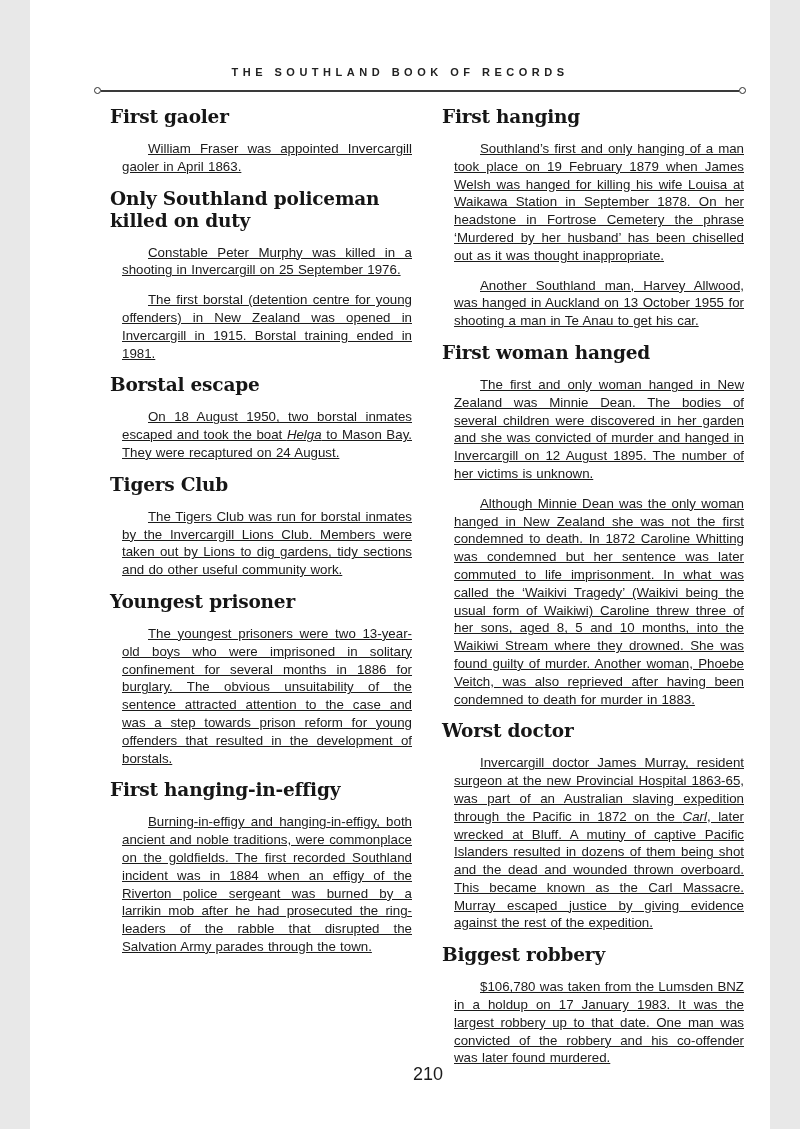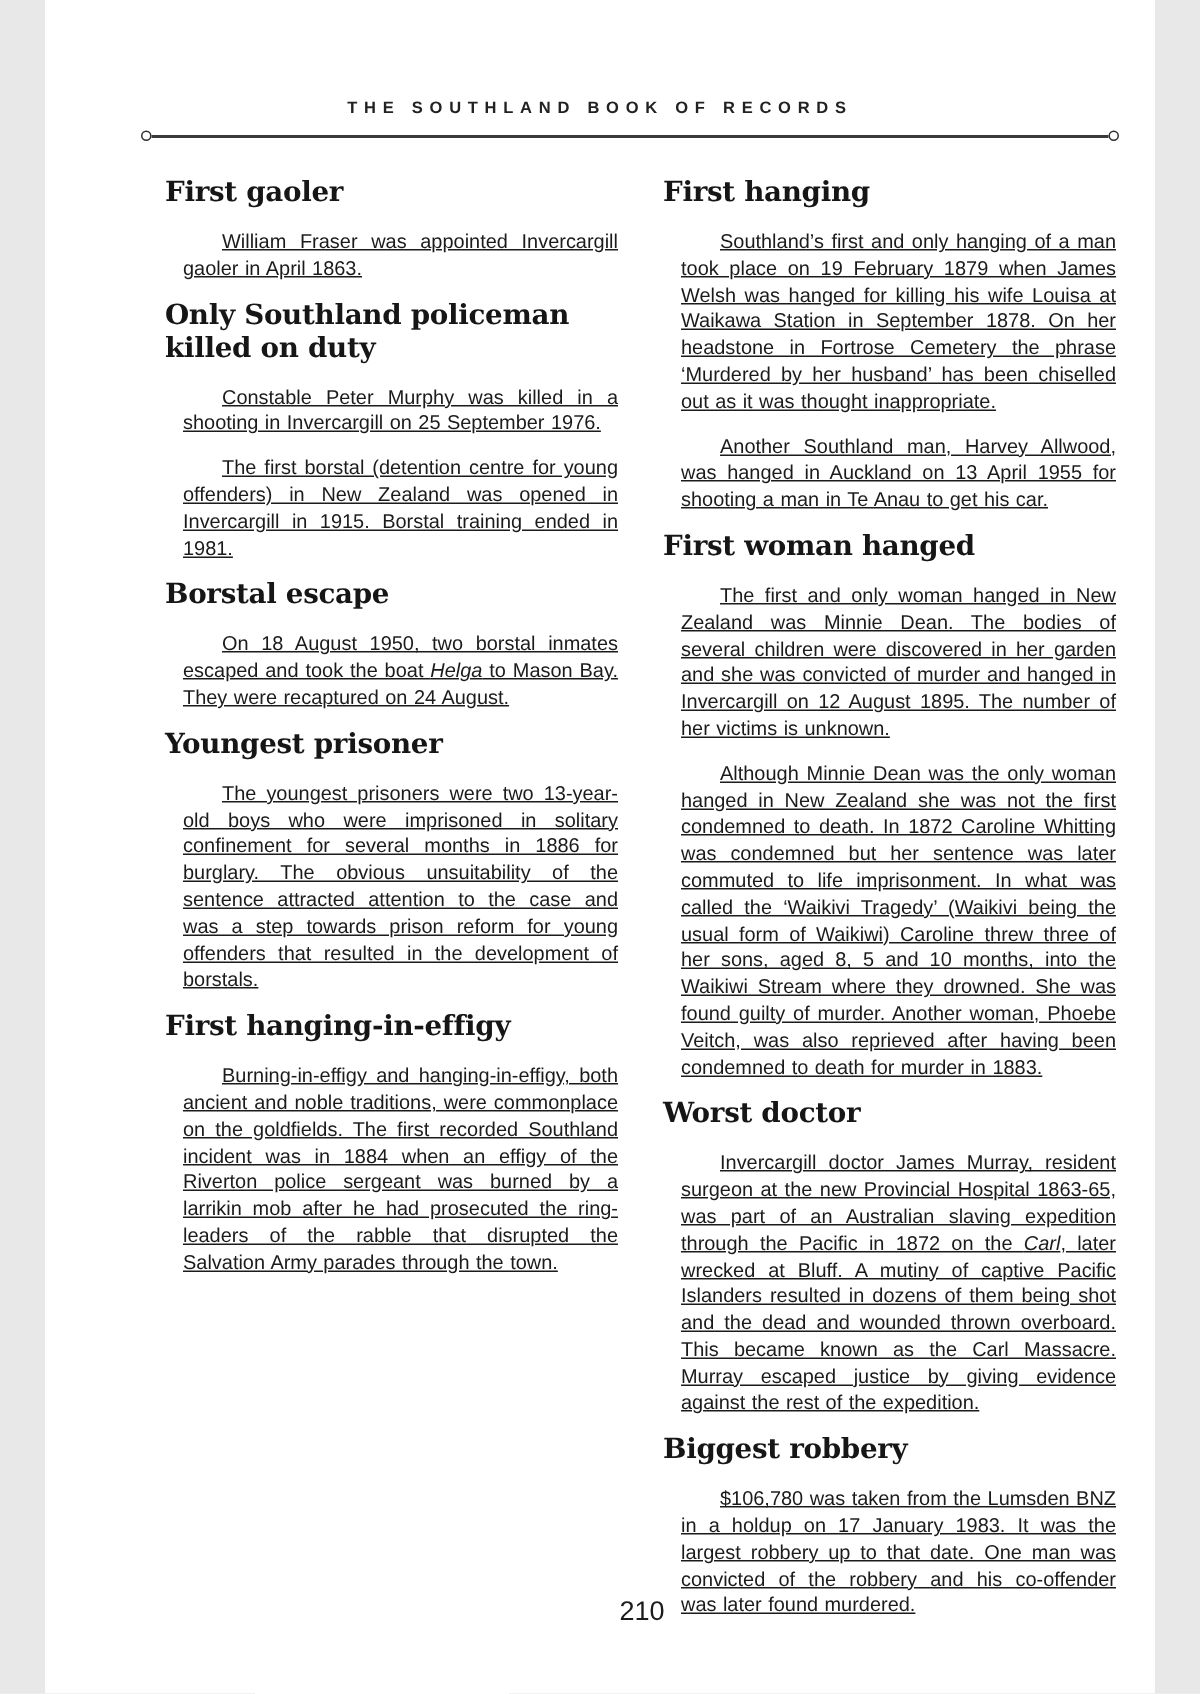--- a/index.html
+++ b/index.html
@@ -58,21 +58,21 @@
   .record-section { margin: 0; }
   .section-heading {
     font-family: "DejaVu Serif", serif;
     font-weight: bold;
     font-size: 18.5px;
     line-height: 22px;
     letter-spacing: -0.2px;
     margin: 12px 0 5px 0;
     color: #161616;
   }
-  .record-section:first-child .section-heading { margin-top: 12px; }
+  .record-section:first-child .section-heading { margin-top: 0; }
   .section-paragraph {
     margin: 12px;
     font-size: 13.3px;
     line-height: 17.8px;
     text-align: justify;
     text-indent: 26px;
     word-spacing: 0.6px;
     color: #1b1b1b;
     text-decoration: underline;
   }
@@ -110,33 +110,37 @@
           <p class="section-paragraph">Constable Peter Murphy was killed in a shooting in Invercargill on 25 September 1976.</p>
         </section>
         <section class="record-section">
           <p class="section-paragraph">The first borstal (detention centre for young offenders) in New Zealand was opened in Invercargill in 1915. Borstal training ended in 1981.</p>
         </section>
         <section class="record-section">
           <h2 class="section-heading">Borstal escape</h2>
           <p class="section-paragraph">On 18 August 1950, two borstal inmates escaped and took the boat <i>Helga</i> to Mason Bay. They were recaptured on 24 August.</p>
         </section>
         <section class="record-section">
+          <h2 class="section-heading">Tigers Club</h2>
+          <p class="section-paragraph">The Tigers Club was run for borstal inmates by the Invercargill Lions Club. Members were taken out by Lions to dig gardens, tidy sections and do other useful community work.</p>
+        </section>
+        <section class="record-section">
           <h2 class="section-heading">Youngest prisoner</h2>
           <p class="section-paragraph">The youngest prisoners were two 13-year-old boys who were imprisoned in solitary confinement for several months in 1886 for burglary. The obvious unsuitability of the sentence attracted attention to the case and was a step towards prison reform for young offenders that resulted in the development of borstals.</p>
         </section>
         <section class="record-section">
           <h2 class="section-heading">First hanging-in-effigy</h2>
           <p class="section-paragraph">Burning-in-effigy and hanging-in-effigy, both ancient and noble traditions, were commonplace on the goldfields. The first recorded Southland incident was in 1884 when an effigy of the Riverton police sergeant was burned by a larrikin mob after he had prosecuted the ring-leaders of the rabble that disrupted the Salvation Army parades through the town.</p>
         </section>
       </div>
     <div class="column" id="col-right">
         <section class="record-section">
           <h2 class="section-heading">First hanging</h2>
           <p class="section-paragraph">Southland’s first and only hanging of a man took place on 19 February 1879 when James Welsh was hanged for killing his wife Louisa at Waikawa Station in September 1878. On her headstone in Fortrose Cemetery the phrase ‘Murdered by her husband’ has been chiselled out as it was thought inappropriate.</p>
-          <p class="section-paragraph">Another Southland man, Harvey Allwood, was hanged in Auckland on 13 April 1955 for shooting a man in Te Anau to get his car.</p>
+          <p class="section-paragraph">Another Southland man, Harvey Allwood, was hanged in Auckland on 13 October 1955 for shooting a man in Te Anau to get his car.</p>
         </section>
         <section class="record-section">
           <h2 class="section-heading">First woman hanged</h2>
           <p class="section-paragraph">The first and only woman hanged in New Zealand was Minnie Dean. The bodies of several children were discovered in her garden and she was convicted of murder and hanged in Invercargill on 12 August 1895. The number of her victims is unknown.</p>
           <p class="section-paragraph">Although Minnie Dean was the only woman hanged in New Zealand she was not the first condemned to death. In 1872 Caroline Whitting was condemned but her sentence was later commuted to life imprisonment. In what was called the ‘Waikivi Tragedy’ (Waikivi being the usual form of Waikiwi) Caroline threw three of her sons, aged 8, 5 and 10 months, into the Waikiwi Stream where they drowned. She was found guilty of murder. Another woman, Phoebe Veitch, was also reprieved after having been condemned to death for murder in 1883.</p>
         </section>
         <section class="record-section">
           <h2 class="section-heading">Worst doctor</h2>
           <p class="section-paragraph">Invercargill doctor James Murray, resident surgeon at the new Provincial Hospital 1863-65, was part of an Australian slaving expedition through the Pacific in 1872 on the <i>Carl</i>, later wrecked at Bluff. A mutiny of captive Pacific Islanders resulted in dozens of them being shot and the dead and wounded thrown overboard. This became known as the Carl Massacre. Murray escaped justice by giving evidence against the rest of the expedition.</p>
         </section>

